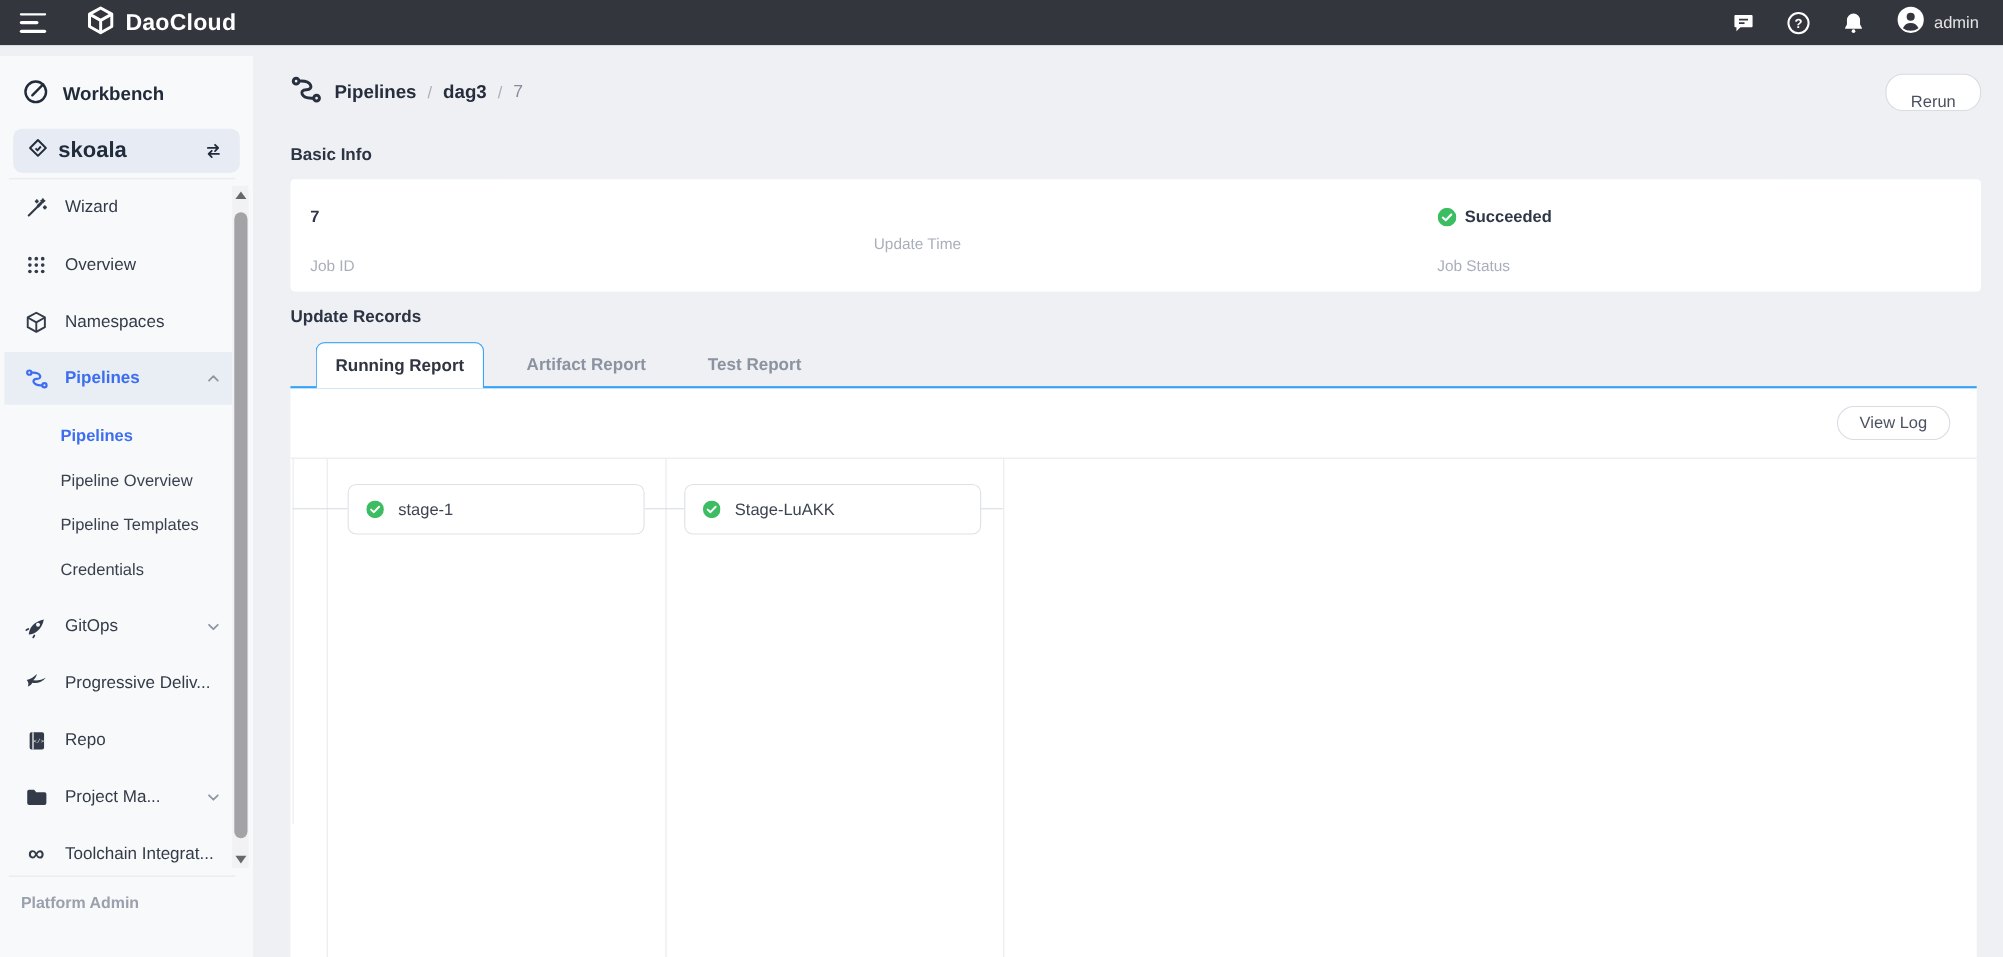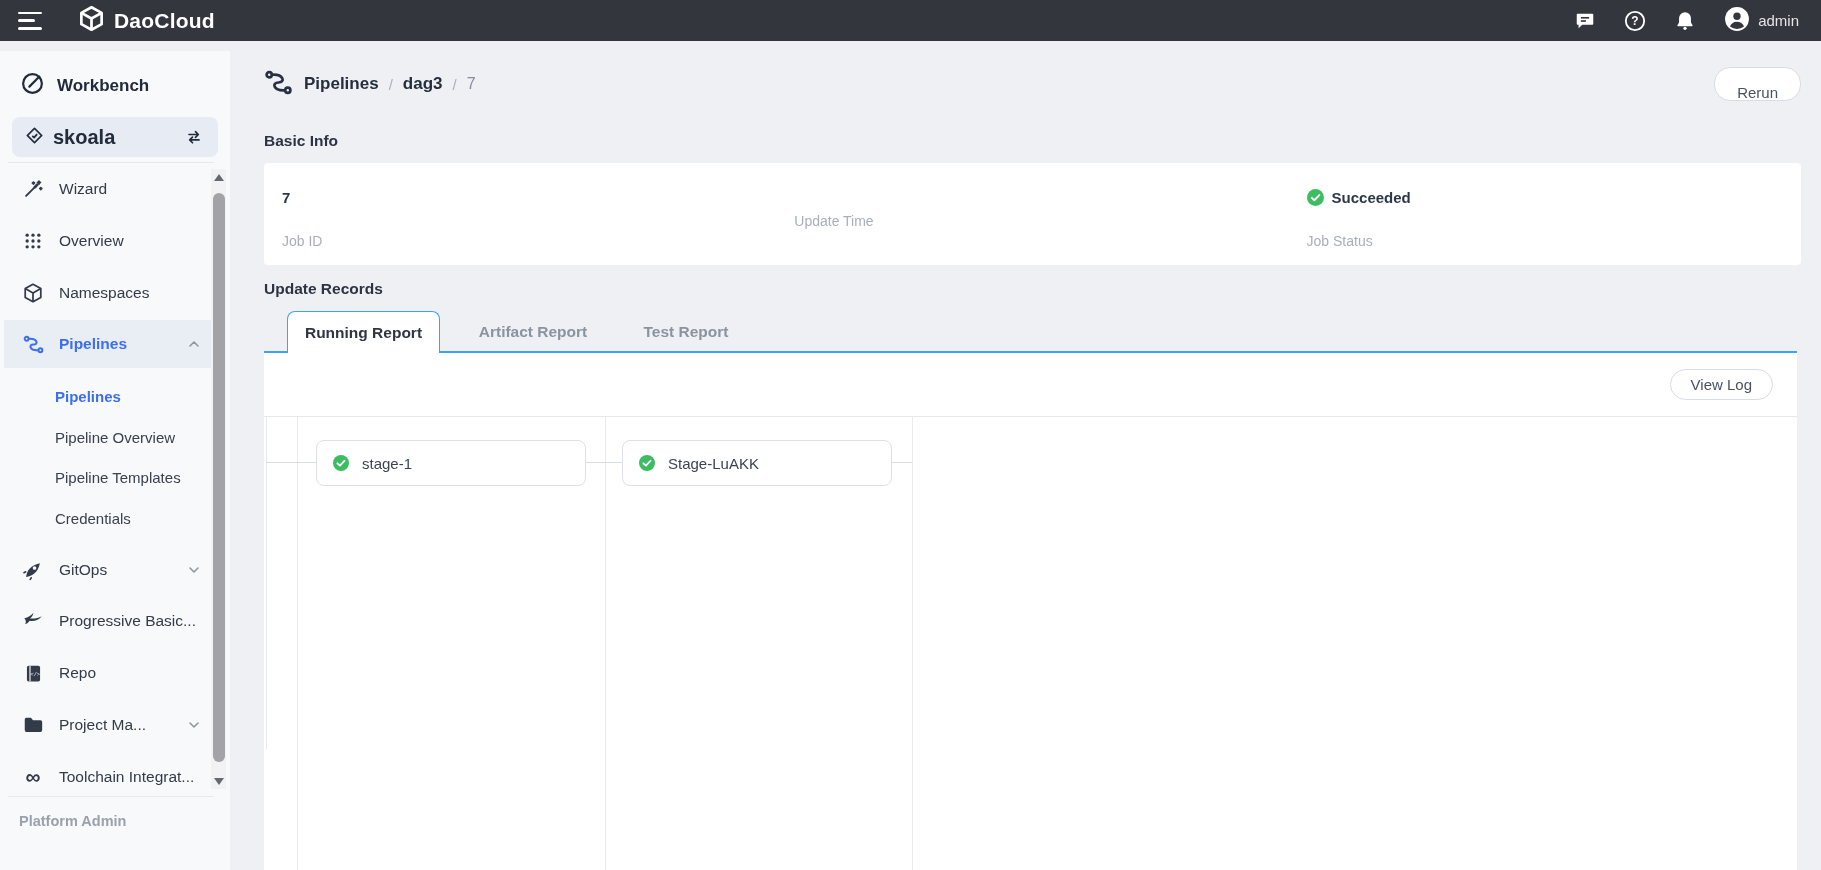--- a/index.html
+++ b/index.html
@@ -251,21 +251,21 @@
         </svg>
     </span>
   </div>
 
   <div class="menu-item" style="top:546px;">
     <span class="mi-icon">
       <svg width="22" height="22" viewBox="0 0 24 24">
           <path d="M2.5 9 C7 8 9.5 6 12.5 3 C12 5.8 10.8 7.6 8.8 9.2 C13.5 9.7 18 8.7 21.5 6.7 C18 11.2 12.5 12.7 8.2 11.7 C7.2 13.7 5.2 14.9 3.5 15.4 C4.5 13.4 4.6 11.4 2.5 9 Z" fill="#333b49"></path>
         </svg>
     </span>
-    <span class="mi-label">Progressive Basic...</span>
+    <span class="mi-label">Progressive Deliv...</span>
   </div>
 
   <div class="menu-item" style="top:598px;">
     <span class="mi-icon">
       <svg width="21" height="21" viewBox="0 0 24 24">
           <rect x="4.5" y="3" width="15" height="18" rx="2" fill="#333b49"></rect>
           <line x1="8" y1="3" x2="8" y2="21" stroke="#f8f9fb" stroke-width="1.3"></line>
           <text x="14" y="14.5" text-anchor="middle" font-size="6" fill="#f8f9fb" font-family="Liberation Mono, monospace">&lt;/&gt;</text>
         </svg>
     </span>

